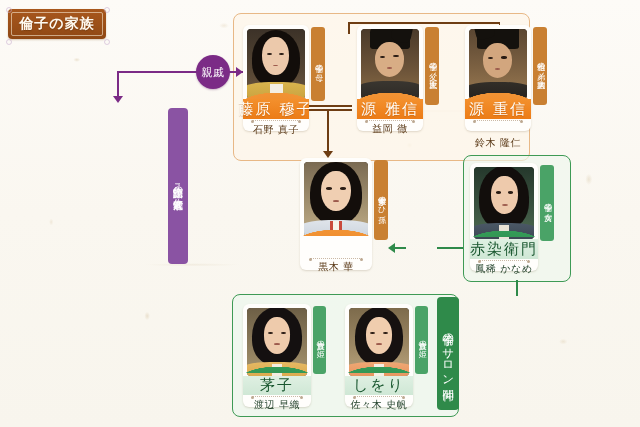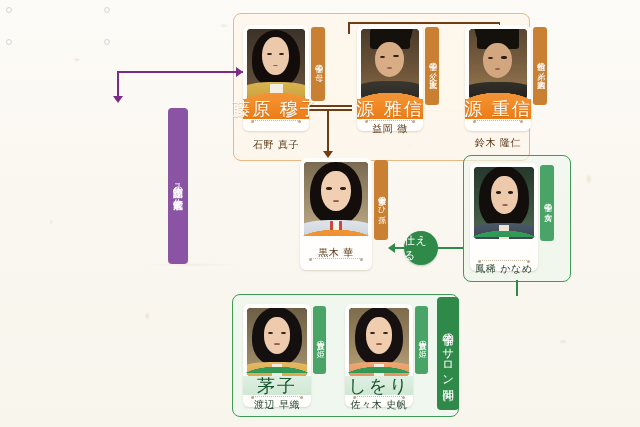--- a/index.html
+++ b/index.html
@@ -107,21 +107,21 @@
     position:absolute;left:4px;top:4px;border-radius:4px;overflow:hidden;
   }
   .card .photo .img{position:absolute;inset:0;}
   .card .swoop{
     position:absolute;left:0;right:0;bottom:0;height:22px;
   }
   .card .namebar{
     position:absolute;left:0;right:0;display:flex;align-items:center;justify-content:center;
   }
   .card .name{
-    font-size:18px;letter-spacing:2px;white-space:nowrap;
+    font-size:15px;letter-spacing:2px;white-space:nowrap;
     font-family:"DejaVu Serif","Liberation Serif",serif;
   }
   .card .actor{
     position:absolute;left:0;right:0;text-align:center;
     font-size:10px;letter-spacing:.6px;white-space:nowrap;
     font-family:"DejaVu Serif","Liberation Serif",serif;
   }
   .card .divider{
     position:absolute;height:1px;border-top:1px dotted #cbb9a6;
   }
@@ -202,20 +202,23 @@
   .pf .eye{position:absolute;width:9%;height:3.5%;border-radius:50%;background:#2a1c14;}
   .pf .mouth{position:absolute;width:10%;height:2.5%;border-radius:50%;background:#9c5a4c;}
 </style>
 </head>
 <body>
 
 <div id="stage">
 
   <div class="paper"></div>
 
+  <div class="title-plaque">
+    <span>倫子の家族</span>
+  </div>
   <div class="corner-tick" style="left:6px;top:7px;"></div>
   <div class="corner-tick" style="left:104px;top:7px;"></div>
   <div class="corner-tick" style="left:6px;top:39px;"></div>
   <div class="corner-tick" style="left:104px;top:39px;"></div>
 
   <div class="group group-orange"></div>
   <div class="group group-green-lady"></div>
   <div class="group group-green-salon"></div>
   <div class="salon-tab">
     <span>倫子のサロン仲間</span>
@@ -228,27 +231,27 @@
   <div class="line" style="left:305px;top:105px;width:47px;height:1.5px;"></div>
   <div class="line" style="left:305px;top:109px;width:47px;height:1.5px;"></div>
 
   <div class="line" style="left:327px;top:109px;width:1.5px;height:44px;"></div>
   <div class="arrow arrow-down-brown" style="left:323px;top:151px;"></div>
 
   <div class="line-purple" style="left:117px;top:71px;width:128px;height:1.5px;"></div>
   <div class="line-purple" style="left:117px;top:71px;width:1.5px;height:28px;"></div>
   <div class="arrow arrow-down-purple" style="left:113px;top:96px;"></div>
   <div class="arrow arrow-right-purple" style="left:236px;top:67px;"></div>
+  <div class="badge-circle badge-purple" style="left:196px;top:55px;">
+    <span>親戚</span>
+  </div>
 
   <div class="line-green" style="left:437px;top:247px;width:26px;height:1.5px;"></div>
   <div class="line-green" style="left:394px;top:247px;width:12px;height:1.5px;"></div>
   <div class="arrow arrow-left-green" style="left:388px;top:243px;"></div>
-  <div class="badge-circle badge-green" style="left:404px;top:231px;">
-    <span>仕える</span>
-  </div>
 
   <div class="line-green" style="left:455px;top:247px;width:1.5px;height:0px;"></div>
   <div class="line-green" style="left:516px;top:280px;width:1.5px;height:16px;"></div>
 
   <div class="group-purple-shell"></div>
   <div class="hero-vtag">
     <span>『源氏物語』の作者・紫式部</span>
   </div>
 
   <div class="card c-orange" style="left:243px;top:25px;width:66px;height:106px;">
@@ -262,21 +265,21 @@
         <div class="mouth" style="left:44%;top:51%;"></div>
         <div class="body" style="background:linear-gradient(180deg,#d8b44e 0%,#c79f3c 100%);height:30%;"></div>
         <div style="position:absolute;left:40%;bottom:0;width:22%;height:22%;background:#f4efe3;"></div>
       </div>
     </div>
     <div class="swoop" style="bottom:32px;"></div>
     <div class="namebar" style="top:74px;height:20px;">
       <span class="name">藤原 穆子</span>
     </div>
     <div class="divider" style="left:9px;right:9px;top:95px;"></div>
-    <div class="actor" style="top:113px;">石野 真子</div>
+    <div class="actor" style="top:98px;">石野 真子</div>
     <div class="vtag" style="left:68px;top:2px;width:14px;height:68px;">
       <span>倫子の母</span>
     </div>
   </div>
 
   <div class="card c-orange" style="left:357px;top:25px;width:66px;height:106px;">
     <div class="photo" style="width:58px;height:70px;">
       <div class="img pf">
         <div class="bg" style="background:linear-gradient(180deg,#4a3a2a 0%,#6a5238 55%,#8a6c46 100%);"></div>
         <div style="position:absolute;left:16%;top:-6%;width:68%;height:34%;background:#14110d;border-radius:30% 30% 12% 12%;"></div>
@@ -332,40 +335,43 @@
         <div class="eye" style="left:35%;top:34%;"></div>
         <div class="eye" style="left:56%;top:34%;"></div>
         <div class="mouth" style="left:45%;top:51%;"></div>
         <div class="body" style="background:linear-gradient(180deg,#dfe4ea 0%,#c9d2dc 100%);height:28%;"></div>
         <div style="position:absolute;left:41%;bottom:0;width:18%;height:20%;background:#c94a3c;"></div>
         <div style="position:absolute;left:45%;bottom:0;width:10%;height:20%;background:#f7f3ea;"></div>
       </div>
     </div>
     <div class="swoop" style="bottom:34px;"></div>
     <div class="divider" style="left:10px;right:10px;top:100px;"></div>
-    <div class="actor" style="top:88px;">黒木 華</div>
+    <div class="actor" style="top:102px;">黒木 華</div>
     <div class="vtag" style="left:74px;top:2px;width:14px;height:74px;">
       <span>宇多天皇のひ孫</span>
     </div>
   </div>
 
   <div class="card c-green" style="left:470px;top:163px;width:68px;height:108px;">
     <div class="photo" style="width:60px;height:72px;">
       <div class="img pf">
         <div class="bg" style="background:linear-gradient(180deg,#25382c 0%,#3a5240 55%,#4f6b52 100%);"></div>
         <div class="hair" style="left:8%;top:-2%;width:84%;height:88%;background:#120e0c;"></div>
         <div class="face" style="left:29%;top:13%;width:44%;height:52%;background:#eecaac;"></div>
         <div class="eye" style="left:36%;top:34%;"></div>
         <div class="eye" style="left:56%;top:34%;"></div>
         <div class="mouth" style="left:46%;top:51%;"></div>
         <div class="body" style="background:linear-gradient(180deg,#4b5866 0%,#39444f 100%);height:28%;"></div>
         <div style="position:absolute;left:42%;bottom:0;width:16%;height:20%;background:#eae3d6;"></div>
       </div>
     </div>
     <div class="swoop" style="bottom:34px;"></div>
+    <div class="namebar" style="top:76px;height:20px;">
+      <span class="name">赤染衛門</span>
+    </div>
     <div class="divider" style="left:9px;right:9px;top:97px;"></div>
     <div class="actor" style="top:99px;">鳳稀 かなめ</div>
     <div class="vtag" style="left:70px;top:2px;width:14px;height:70px;">
       <span>倫子の女房</span>
     </div>
   </div>
 
   <div class="card c-green" style="left:243px;top:304px;width:68px;height:103px;">
     <div class="photo" style="width:60px;height:68px;">
       <div class="img pf">

